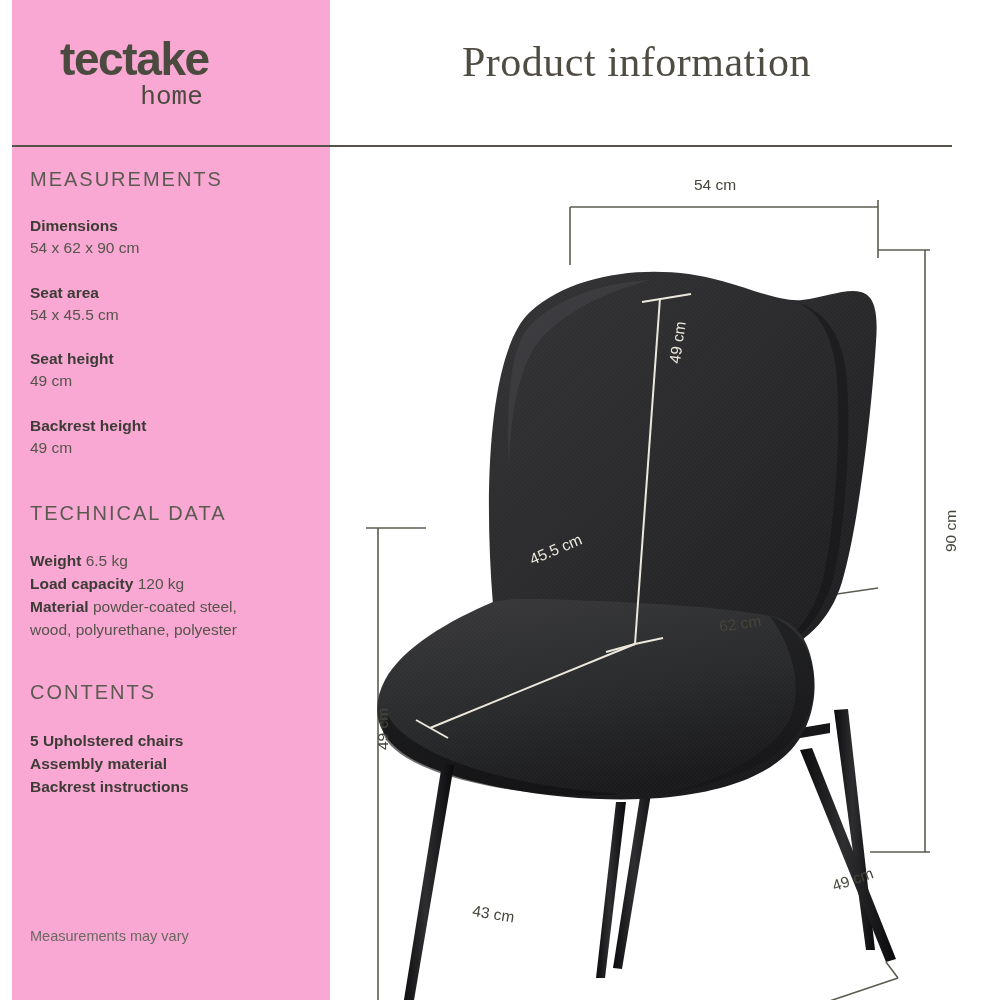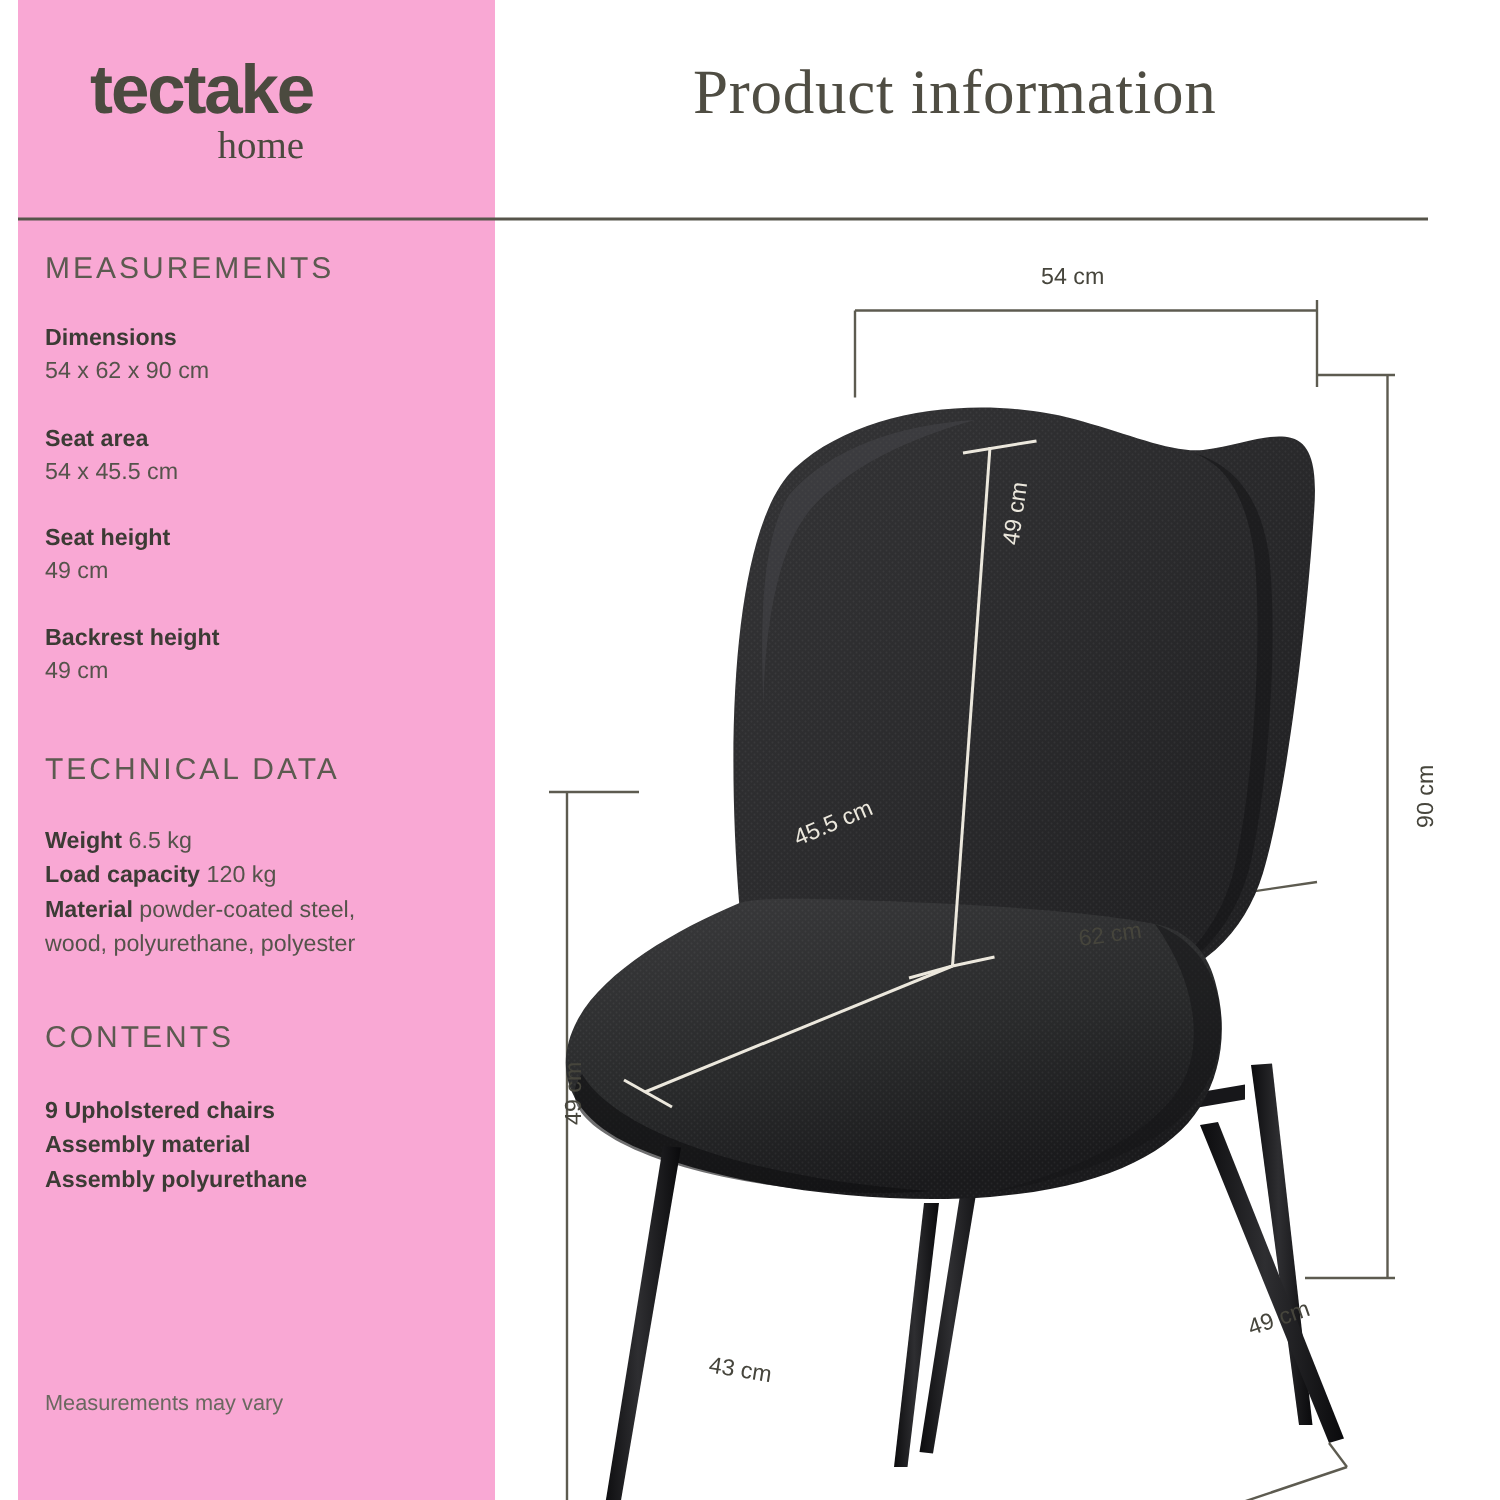--- a/index.html
+++ b/index.html
@@ -14,21 +14,21 @@
   #sidebar {
     position:absolute; left:12px; top:0; width:318px; height:1000px;
     background:#f9a8d4;
   }
   #logo-block { position:absolute; left:48px; top:36px; }
   #logo-main {
     font-size:46px; font-weight:bold; letter-spacing:-1.4px;
     color:#4b4a3f; line-height:1;
   }
   #logo-sub {
-    font-family:Liberation Serif, serif;
+    font-family:Liberation Mono, monospace;
     font-size:26px; color:#4b4a3f; line-height:1;
     text-align:right; margin-top:2px; margin-right:6px;
   }
   .side-rule {
     position:absolute; left:12px; top:145px; width:940px; height:2px;
     background:#56544a;
   }
   .sec-head {
     position:absolute; left:18px;
     font-size:20px; letter-spacing:2.0px; color:#5c5a50; font-weight:400;
@@ -109,23 +109,23 @@
   <div class="inline-row" style="top:595px">
     <b>Material</b>
     <span>powder-coated steel,</span>
   </div>
   <div class="inline-row" style="top:618px">
     <span>wood, polyurethane, polyester</span>
   </div>
 
   <div class="sec-head" style="top:681px">CONTENTS</div>
 
-  <div class="contents-list" style="top:729px">9 Upholstered chairs</div>
+  <div class="contents-list" style="top:729px">5 Upholstered chairs</div>
   <div class="contents-list" style="top:752px">Assembly material</div>
-  <div class="contents-list" style="top:775px">Assembly polyurethane</div>
+  <div class="contents-list" style="top:775px">Backrest instructions</div>
 
   <div id="footnote">Measurements may vary</div>
 </div>
 
 <div class="side-rule"></div>
 
 <div id="title">Product information</div>
 
 <div id="stage">
   <svg width="670" height="850" viewBox="0 0 670 850" xmlns="http://www.w3.org/2000/svg">

